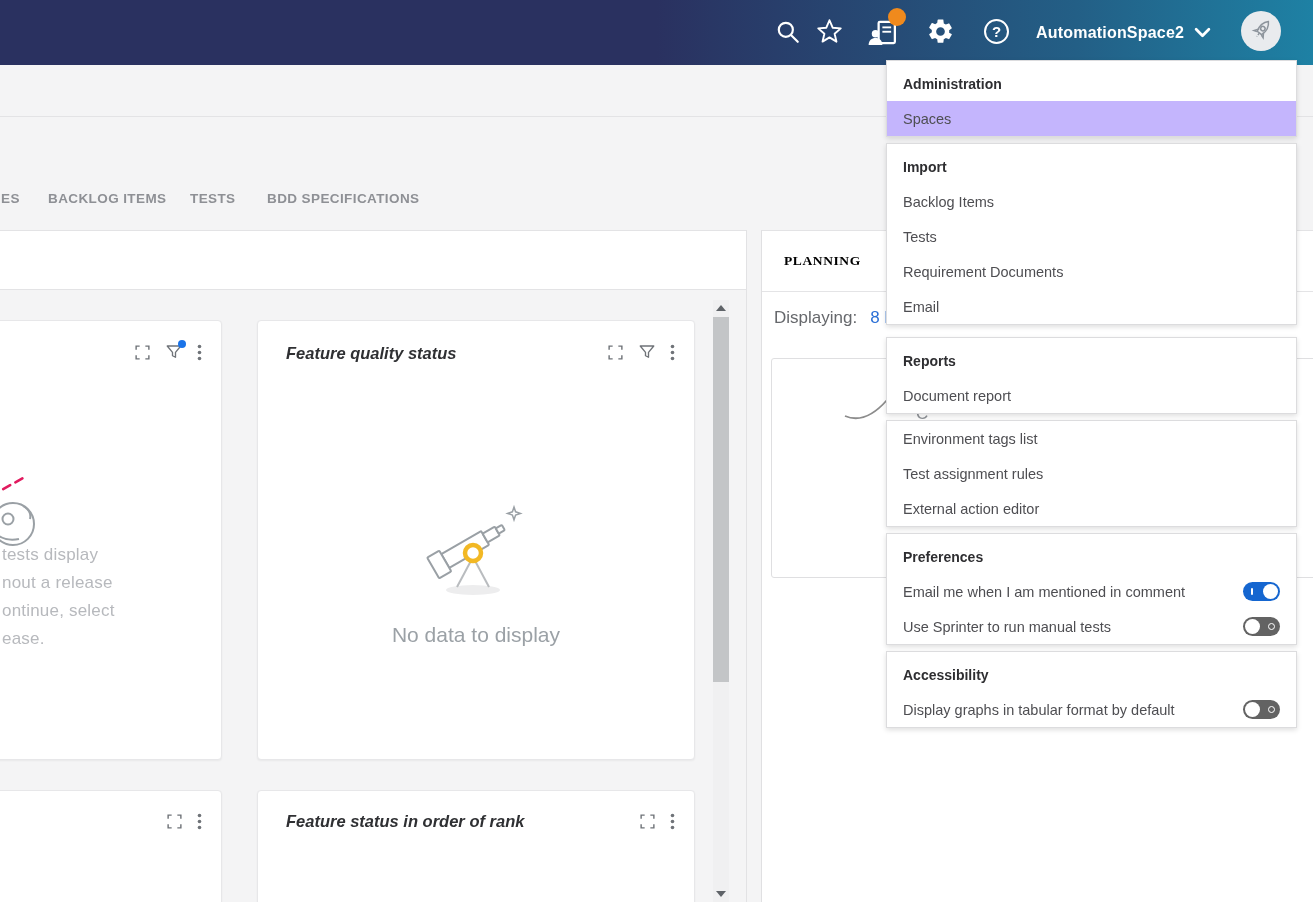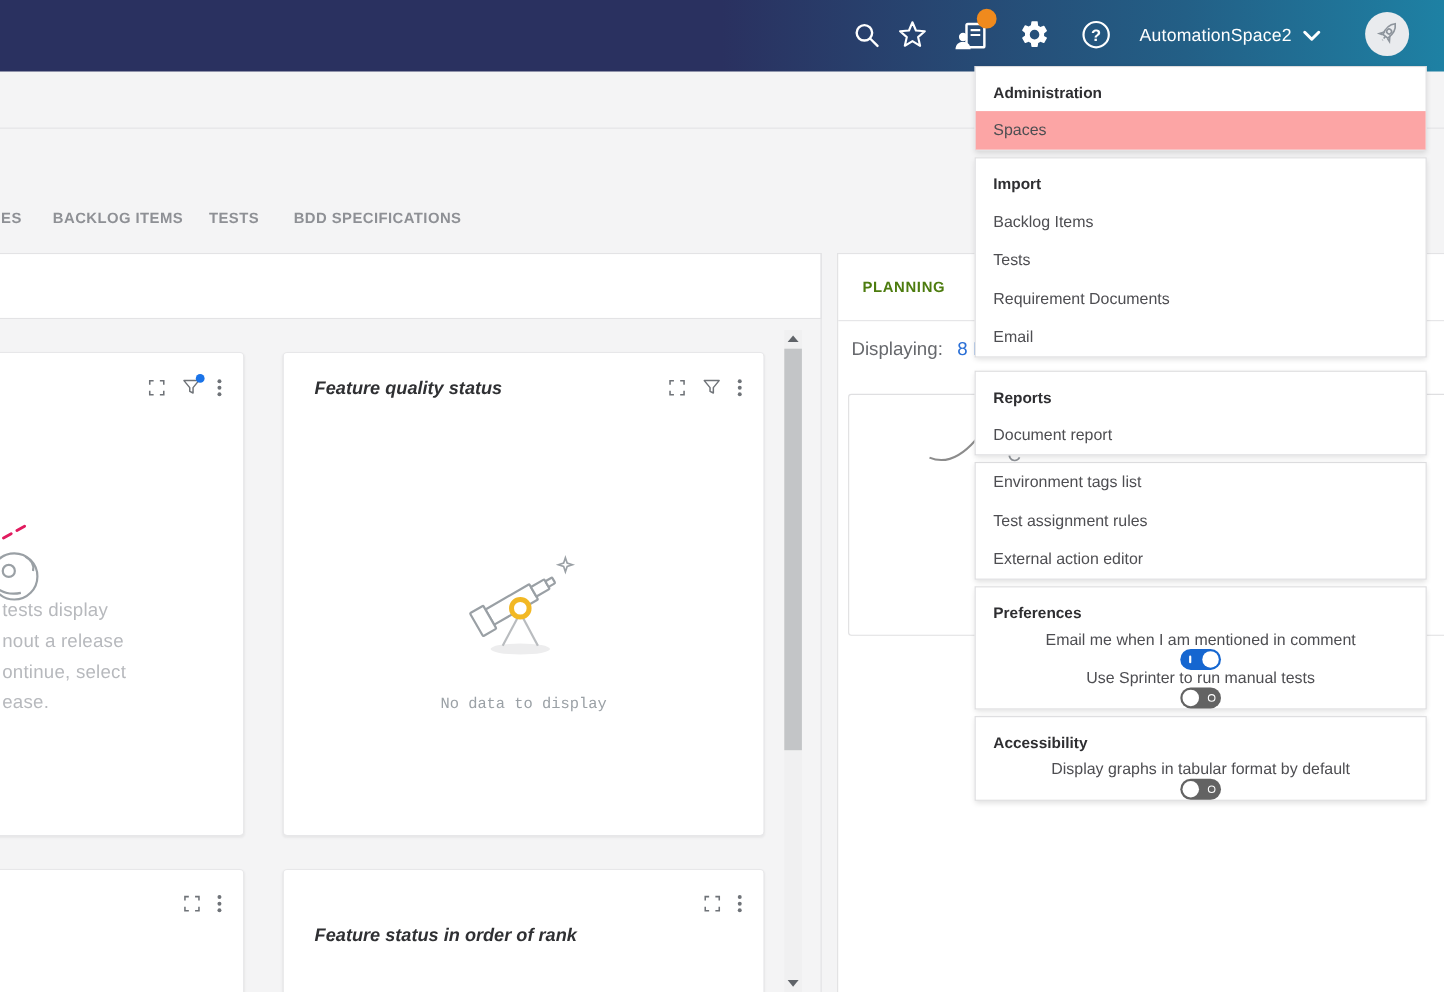--- a/index.html
+++ b/index.html
@@ -4,68 +4,68 @@
 <style>
   * { box-sizing: border-box; margin: 0; padding: 0; }
   body { font-family: "Liberation Sans", sans-serif; background:#fff; }
   .screen { position:relative; width:1313px; height:902px; overflow:hidden; background:#f4f4f5; }
 
   
   .topbar { position:absolute; left:0; top:0; width:1313px; height:65px; z-index:40;
     background:linear-gradient(90deg,#2a3160 0%,#2a3160 50%,#235f86 82%,#1e81a4 100%); }
   .tb-ic { position:absolute; cursor:pointer; }
   .space-switcher { position:absolute; left:1036px; top:0; height:65px; display:flex; align-items:center; gap:10px; cursor:pointer; }
-  .space-name { color:#fff; font-size:16px; font-weight:400; letter-spacing:.2px; }
+  .space-name { color:#fff; font-size:16px; font-weight:700; letter-spacing:.2px; }
   .badge { position:absolute; left:888px; top:8px; width:18px; height:18px; border-radius:50%; background:#f08a1d; }
   .avatar { position:absolute; left:1241px; top:11px; width:40px; height:40px; border-radius:50%; background:#e9ebee; display:flex; align-items:center; justify-content:center; cursor:pointer; }
 
   
   .page-divider { position:absolute; left:0; top:116px; width:1313px; height:1px; background:#e3e3e5; }
   .tab { position:absolute; top:191px; font-size:13.5px; font-weight:700; color:#8e9095; letter-spacing:.4px; cursor:pointer; white-space:nowrap; }
   .toolbar-band { position:absolute; left:-2px; top:230px; width:749px; height:60px; background:#fff; border:1px solid #e3e3e5; }
   .content-vline { position:absolute; left:746px; top:230px; width:1px; height:672px; background:#e2e2e4; }
 
   
   .card { position:absolute; background:#fff; border:1px solid #e7e7e9; border-radius:4px; box-shadow:0 1px 2px rgba(0,0,0,.05); }
   .card-title { position:absolute; font-size:16.5px; font-weight:700; color:#2f3033;font-style:italic; }
   .card-icons { position:absolute; top:22px; right:19px; display:flex; gap:14px; align-items:center; }
   .cicon { position:relative; cursor:pointer; display:flex; }
   .filter-dot { position:absolute; right:-3px; top:-3px; width:8px; height:8px; border-radius:50%; background:#1a73e8; }
   .empty-wrap { position:absolute; left:0; right:0; top:172px; display:flex; flex-direction:column; align-items:center; }
-  .empty-text { margin-top:28px; font-size:14px; color:#9ba1a6;font-family:Liberation Mono, monospace; }
+  .empty-text { margin-top:18px; font-size:21px; color:#9ba1a6; }
   .frag { position:absolute; left:2px; font-size:17px; color:#b7b9bd; letter-spacing:.2px; white-space:nowrap; }
 
   
   .scrollbar { position:absolute; left:713px; top:300px; width:16px; height:602px; background:#f0f0f1; z-index:5; }
   .sb-btn { position:absolute; left:0; width:16px; height:16px; display:flex; align-items:center; justify-content:center; cursor:pointer; }
   .sb-up { top:0; } .sb-down { bottom:0; }
   .tri-up { width:0; height:0; border-left:5px solid transparent; border-right:5px solid transparent; border-bottom:6px solid #5f6368; }
   .tri-down { width:0; height:0; border-left:5px solid transparent; border-right:5px solid transparent; border-top:6px solid #5f6368; }
   .sb-thumb { position:absolute; left:0; top:17px; width:16px; height:365px; background:#c3c5c7; cursor:grab; }
 
   
   .planning { position:absolute; left:761px; top:230px; width:552px; height:672px; background:#fff; border-left:1px solid #e0e0e2; border-top:1px solid #e3e3e5; z-index:10; }
-  .planning-title { position:absolute; left:22px; top:22px; font-size:13.5px; font-weight:700; color:#4d7c0f; letter-spacing:.6px; }
+  .planning-title { position:absolute; left:22px; top:22px; font-size:13.5px; font-weight:700; color:#000000; letter-spacing:.6px;font-family:Liberation Serif, serif; }
   .planning-divider { position:absolute; left:0; top:60px; width:552px; height:1px; background:#e4e4e6; }
   .displaying { position:absolute; left:12px; top:77px; display:flex; gap:13px; font-size:17px; }
   .displaying .lbl { color:#66686c; }
   .displaying .val { color:#2a6fd6; cursor:pointer; white-space:nowrap; }
   .plan-card { position:absolute; left:771px; top:358px; width:600px; height:220px; background:#fff; border:1px solid #dfdfe1; border-radius:3px; z-index:11; }
   .pfrag { position:absolute; z-index:12; font-size:17px; white-space:nowrap; }
   .pc-gray { color:#9aa0a6; } .pc-mid { color:#8f9398; } .pc-blue { color:#2a6fd6; cursor:pointer; }
   .plan-arc { position:absolute; left:843px; top:366px; z-index:12; }
 
   
   .menu { position:absolute; left:886px; top:60px; width:411px; z-index:60; }
   .menu-block { background:#fff; border:1px solid #dcdcde; box-shadow:0 2px 5px rgba(0,0,0,.13); margin-bottom:6px; }
   .mb-gap { margin-bottom:12px; }
   .menu-header { font-size:14px; font-weight:700; color:#2e2e31; padding:15px 16px 9px; }
   .menu-item { font-size:14.5px; color:#4e4e52; padding:0 16px; height:35px; display:flex; align-items:center; cursor:pointer; }
-  .menu-item.highlight { background:#fca5a5; }
-  .toggle-row { justify-content:space-between;flex-direction:column; }
+  .menu-item.highlight { background:#c4b5fd; }
+  .toggle-row { justify-content:space-between; }
   .toggle { position:relative; width:37px; height:19px; border-radius:10px; flex:none; cursor:pointer; }
   .toggle .knob { position:absolute; top:2px; width:15px; height:15px; border-radius:50%; background:#fff; }
   .toggle.on { background:#1566d0; }
   .toggle.on .knob { right:2px; }
   .toggle.on .mark-i { position:absolute; left:8px; top:6px; width:2px; height:7px; background:#fff; border-radius:1px; }
   .toggle.off { background:#636363; }
   .toggle.off .knob { left:2px; }
   .toggle.off .mark-o { position:absolute; right:5px; top:6px; width:7px; height:7px; border:1.5px solid #fff; border-radius:50%; }
 </style>
 </head>
@@ -167,21 +167,21 @@
         <svg width="5" height="17" viewBox="0 0 5 17">
             <circle cx="2.5" cy="2.5" r="1.8" fill="#6f7378"></circle>
             <circle cx="2.5" cy="8.5" r="1.8" fill="#6f7378"></circle>
             <circle cx="2.5" cy="14.5" r="1.8" fill="#6f7378"></circle>
           </svg>
       </span>
     </div>
   </div>
 
   <div class="card" style="left:257px; top:790px; width:438px; height:160px;">
-    <div class="card-title" style="left:28px; top:21px;margin-top:29px;">Feature status in order of rank</div>
+    <div class="card-title" style="left:28px; top:21px;">Feature status in order of rank</div>
     <div class="card-icons">
       <span class="cicon">
         <svg width="17" height="17" viewBox="0 0 24 24">
             <path d="M3 8V3h5 M16 3h5v5 M21 16v5h-5 M8 21H3v-5" stroke="#6f7378" stroke-width="2" fill="none"></path>
           </svg>
       </span>
       <span class="cicon">
         <svg width="5" height="17" viewBox="0 0 5 17">
             <circle cx="2.5" cy="2.5" r="1.8" fill="#6f7378"></circle>
             <circle cx="2.5" cy="8.5" r="1.8" fill="#6f7378"></circle>

